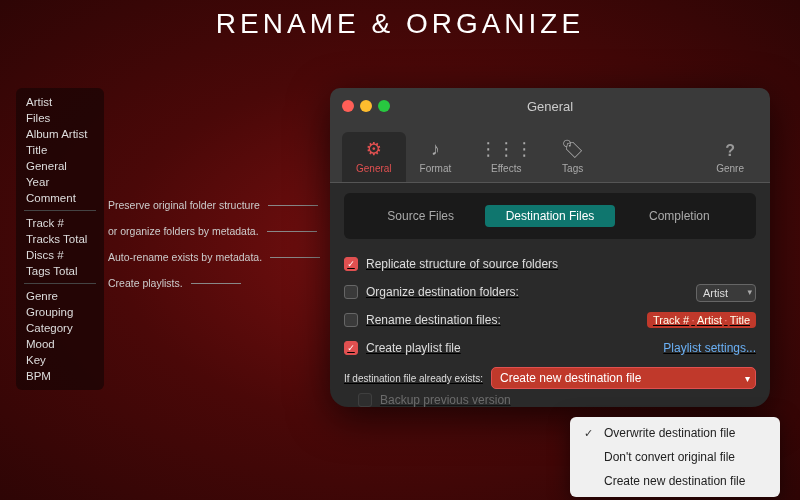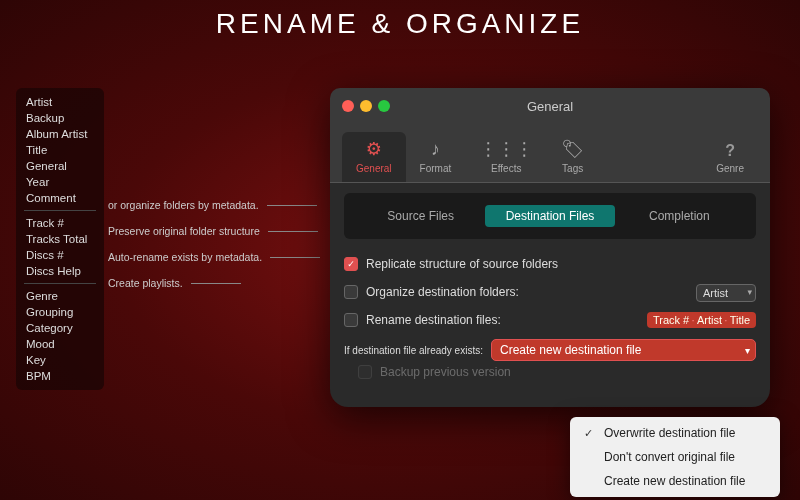--- a/index.html
+++ b/index.html
@@ -155,21 +155,22 @@
       cursor: pointer;
       border-radius: 4px;
     }
     .seg-tab.active {
       background: #0f766e;
       color: #fff;
     }
 
     
     .content {
-      padding: 4px 14px 28px;
+      padding: 4px 14px 0;
+      text-decoration: underline;
     }
 
     
     .row {
       display: flex;
       align-items: center;
       min-height: 26px;
       margin-bottom: 2px;
     }
     .checkbox {
@@ -363,47 +364,47 @@
 <body>
 
 <div class="bg"></div>
 
 <div class="header">
   <div class="header-title">RENAME &amp; ORGANIZE</div>
 </div>
 
 <div class="sidebar">
   <div class="sidebar-item">Artist</div>
-  <div class="sidebar-item">Backup</div>
+  <div class="sidebar-item">Files</div>
   <div class="sidebar-item">Album Artist</div>
   <div class="sidebar-item">Title</div>
   <div class="sidebar-item">General</div>
   <div class="sidebar-item">Year</div>
   <div class="sidebar-item">Comment</div>
   <div class="sidebar-divider"></div>
   <div class="sidebar-item">Track #</div>
   <div class="sidebar-item">Tracks Total</div>
   <div class="sidebar-item">Discs #</div>
-  <div class="sidebar-item">Discs Help</div>
+  <div class="sidebar-item">Tags Total</div>
   <div class="sidebar-divider"></div>
   <div class="sidebar-item">Genre</div>
   <div class="sidebar-item">Grouping</div>
   <div class="sidebar-item">Category</div>
   <div class="sidebar-item">Mood</div>
   <div class="sidebar-item">Key</div>
   <div class="sidebar-item">BPM</div>
 </div>
 
 <div class="anno-lines">
   <div class="anno-line">
+    <span class="anno-text">Preserve original folder structure</span>
+    <span class="anno-dash"></span>
+  </div>
+  <div class="anno-line">
     <span class="anno-text">or organize folders by metadata.</span>
-    <span class="anno-dash"></span>
-  </div>
-  <div class="anno-line">
-    <span class="anno-text">Preserve original folder structure</span>
     <span class="anno-dash"></span>
   </div>
   <div class="anno-line">
     <span class="anno-text">Auto-rename exists by metadata.</span>
     <span class="anno-dash"></span>
   </div>
   <div class="anno-line">
     <span class="anno-text">Create playlists.</span>
     <span class="anno-dash"></span>
   </div>
@@ -474,20 +475,25 @@
       <span class="row-label">Rename destination files:</span>
       <div class="token-bar">
         <span class="token">Track #</span>
         <span style="color:#f88;">·</span>
         <span class="token">Artist</span>
         <span style="color:#f88;">·</span>
         <span class="token">Title</span>
       </div>
     </div>
 
+    <div class="row">
+      <div class="checkbox checked"></div>
+      <span class="row-label">Create playlist file</span>
+      <span class="playlist-link">Playlist settings...</span>
+    </div>
 
     <div class="dest-row">
       <span class="dest-label">If destination file already exists:</span>
       <div class="dest-select-wrapper">
         <select class="dest-select">
           <option>Create new destination file</option>
           <option>Overwrite destination file</option>
           <option>Don't convert original file</option>
         </select>
         <span class="dest-select-arrow">▾</span>

